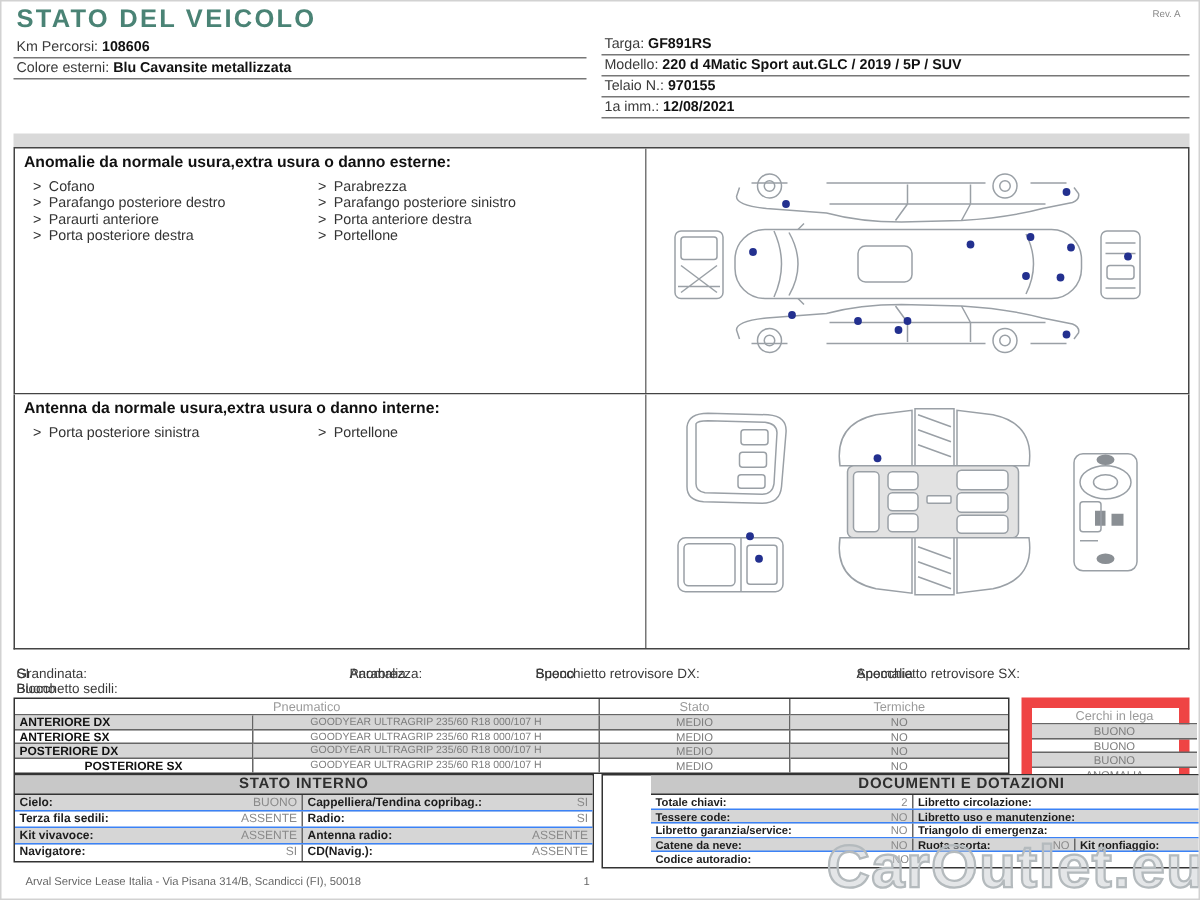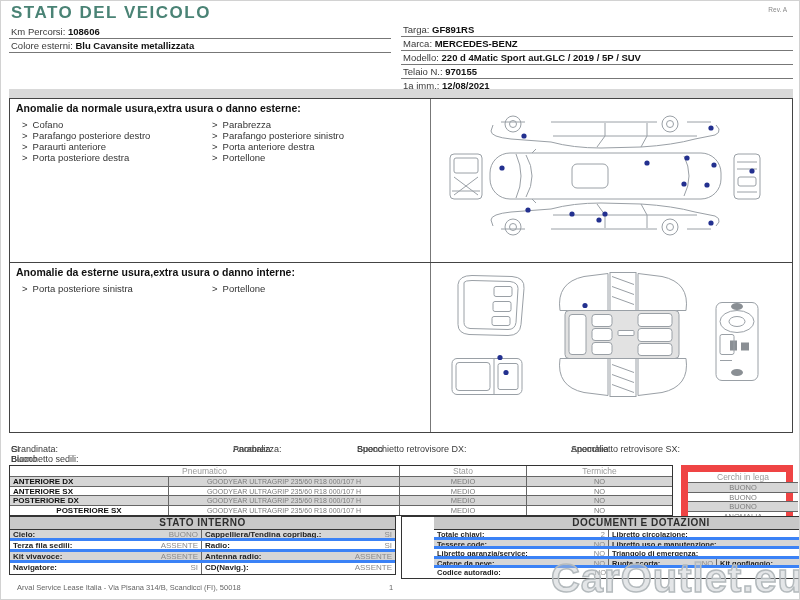--- a/index.html
+++ b/index.html
@@ -49,21 +49,21 @@
   .tspec{font-size:7px;color:#7d7d7d;text-align:center;}
   .tval{font-size:7.5px;color:#7d7d7d;text-align:center;}
   .rowg{background:#d6d6d6;}
   .noright{border-right:none;}
   
   .btable{position:absolute;top:515px;border:1px solid #333;box-sizing:border-box;background:#fff;}
   .bt-left{left:8px;width:387px;}
   .bt-right{left:400px;width:448px;padding-left:32px;}
   .bt-head{height:12px;line-height:12px;background:#c8c8c8;border-bottom:1px solid #333;
            text-align:center;font-size:10px;font-weight:bold;color:#2e2e2e;letter-spacing:0.5px;}
-  .brow{display:flex;border-bottom:3px solid #3b82f6;box-sizing:border-box;}
+  .brow{display:flex;border-bottom:1px solid #3b82f6;box-sizing:border-box;}
   .brow:last-child{border-bottom:none;}
   .bt-left .brow{height:11px;line-height:10px;font-size:8px;}
   .bt-right .brow{height:9.5px;line-height:9px;font-size:7.5px;}
   .bcell{display:flex;justify-content:space-between;box-sizing:border-box;
          padding:0 3px;overflow:hidden;white-space:nowrap;border-right:1px solid #666;}
   .bcell:last-child{border-right:none;}
   .bcell .lab{font-weight:bold;color:#1d1d1d;}
   .bcell .val{color:#8a8a8a;}
   .bgg{background:#d6d6d6;}
   
@@ -95,24 +95,20 @@
     <div class="info-row">
       <span class="lab">Colore esterni:</span>
       <span class="val">Blu Cavansite metallizzata</span>
     </div>
   </div>
 
   <div class="info-col info-right">
     <div class="info-row">
       <span class="lab">Targa:</span>
       <span class="val">GF891RS</span>
-    </div>
-    <div class="info-row">
-      <span class="lab">Marca:</span>
-      <span class="val">MERCEDES-BENZ</span>
     </div>
     <div class="info-row">
       <span class="lab">Modello:</span>
       <span class="val">220 d 4Matic Sport aut.GLC / 2019 / 5P / SUV</span>
     </div>
     <div class="info-row">
       <span class="lab">Telaio N.:</span>
       <span class="val">970155</span>
     </div>
     <div class="info-row">
@@ -188,21 +184,21 @@
         <circle class="dot" cx="96" cy="111" r="2.6"></circle>
         <circle class="dot" cx="140" cy="115" r="2.6"></circle>
         <circle class="dot" cx="173" cy="115" r="2.6"></circle>
         <circle class="dot" cx="167" cy="121" r="2.6"></circle>
         <circle class="dot" cx="279" cy="124" r="2.6"></circle>
       </g>
     </svg>
   </div>
 
   <div class="sect sect-int">
-    <div class="sect-title">Anomalie da esterne usura,extra usura o danno interne:</div>
+    <div class="sect-title">Antenna da normale usura,extra usura o danno interne:</div>
     <ul class="anom-list anom-left">
       <li><span class="mark">&gt;</span><span>Porta posteriore sinistra</span></li>
     </ul>
     <ul class="anom-list anom-right">
       <li><span class="mark">&gt;</span><span>Portellone</span></li>
     </ul>
     <div class="vdiv"></div>
     <svg class="diagram" viewBox="0 0 362 160">
 
       <g>

